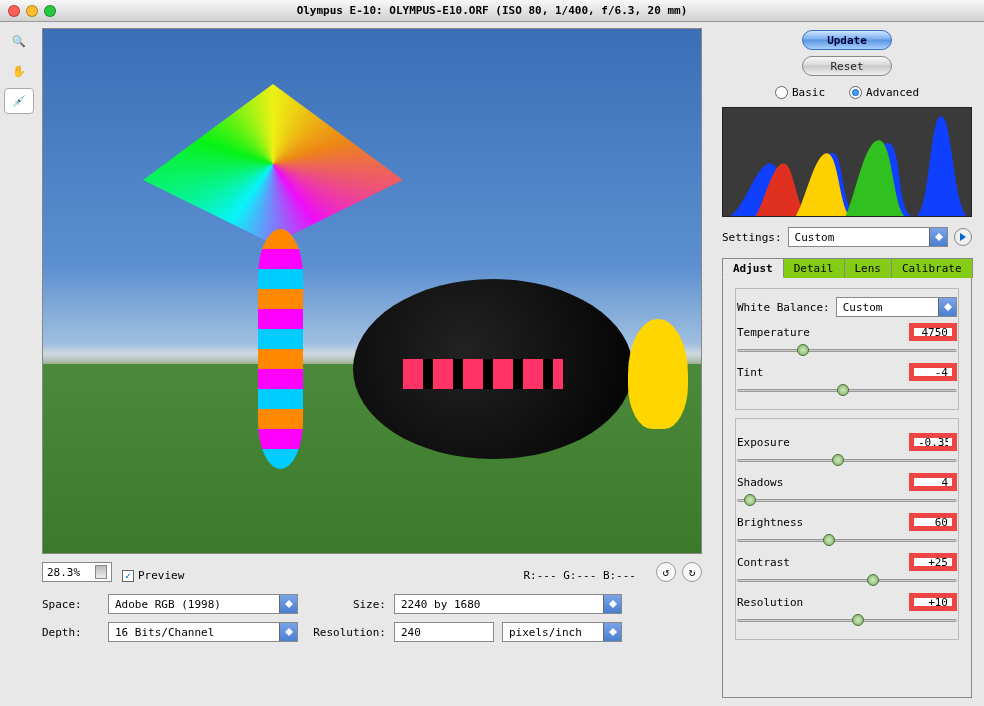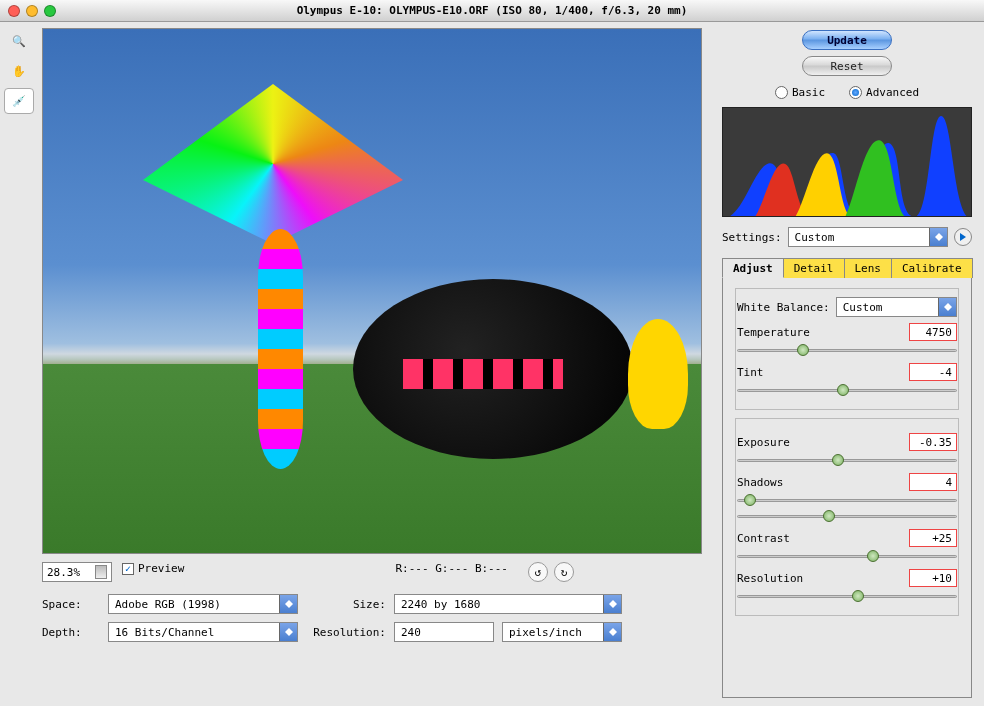--- a/index.html
+++ b/index.html
@@ -17,21 +17,21 @@
 .tool { width: 30px; height: 26px; border: 1px solid transparent; border-radius: 4px; display: flex; align-items: center; justify-content: center; }
 .tool.sel { background: #fff; border: 1px solid #aaa; }
 .main { flex: 1; padding: 6px 4px; display: flex; flex-direction: column; }
 .preview { width: 660px; height: 526px; background: #000; border: 1px solid #888; position: relative; overflow: hidden; }
 .sky { position: absolute; inset: 0; background: linear-gradient(#3a6fb8 0%, #5b8fd0 45%, #9fbfe0 60%, #cfd8e0 62%, #b8c8c0 63%, #9fae8c 64%, #4a8a3a 64%, #3a7a2a 100%); }
 .kite1 { position:absolute; left:100px; top:55px; width:260px; height:160px; background: conic-gradient(from 0deg, #ff0,#f80,#f0f,#0ff,#0f0,#ff0); clip-path: polygon(50% 0,100% 60%,50% 100%,0 60%); opacity:.9;}
 .kite-tail{position:absolute;left:215px;top:200px;width:45px;height:240px;background:repeating-linear-gradient(180deg,#f80 0 20px,#f0f 20px 40px,#0cf 40px 60px);border-radius:50%/20%;}
 .blob{position:absolute;left:310px;top:250px;width:280px;height:180px;background:radial-gradient(circle at 40% 40%,#222,#000);border-radius:50%;}
 .blob::after{content:"";position:absolute;left:50px;top:80px;width:160px;height:30px;background:repeating-linear-gradient(90deg,#f36 0 20px,#000 20px 30px);}
 .tweety{position:absolute;left:585px;top:290px;width:60px;height:110px;background:#ffd600;border-radius:50% 50% 40% 40%;}
-.under-preview { margin-top: 8px; display: flex; align-items: flex-start; gap: 10px; width: 532px; }
+.under-preview { margin-top: 8px; display: flex; align-items: flex-end; gap: 10px; width: 660px; }
 .zoom-combo { width: 70px; height: 20px; background: #fff; border: 1px solid #888; display:flex; align-items:center; padding:0 4px; }
 .zoom-combo .arrows{margin-left:auto;width:12px;height:14px;background:linear-gradient(#bbb,#eee);border:1px solid #888;}
 .check { width:12px; height:12px; background:#fff; border:1px solid #666; display:inline-flex; align-items:center; justify-content:center; color:#06c; font-size:10px; }
 .rgb { margin-left: auto; font-family: Monaco, monospace; }
 .rot-btns{display:flex;gap:6px;margin-left:10px;}
 .rot{width:20px;height:20px;border:1px solid #999;border-radius:50%;background:#f8f8f8;display:flex;align-items:center;justify-content:center;}
 .bottom-grid { margin-top: 12px; width:660px; display:grid; grid-template-columns: 58px 190px 80px 100px 120px; row-gap:8px; column-gap:6px; align-items:center;gap:8px; }
 .lbl{font-family:Monaco,monospace;}
 .combo{height:20px;background:#fff;border:1px solid #888;display:flex;align-items:center;padding:0 6px;position:relative;}
 .combo .stepper{position:absolute;right:0;top:0;width:18px;height:100%;background:linear-gradient(#7aa4e8,#4a7fd0);border-left:1px solid #666;display:flex;flex-direction:column;}
@@ -42,27 +42,27 @@
 .top-btns{display:flex;flex-direction:column;align-items:center;gap:6px;}
 .aqua-btn{width:90px;height:20px;border-radius:10px;border:1px solid #3a6fc0;background:linear-gradient(#cfe4ff,#7ab0f0 45%,#5a95e0 50%,#a8d0ff);color:#003;font-weight:bold;display:flex;align-items:center;justify-content:center;}
 .aqua-btn.gray{border-color:#888;background:linear-gradient(#f8f8f8,#d8d8d8 45%,#c8c8c8 50%,#f0f0f0);color:#222;font-weight:normal;}
 .radio-row{margin-top:10px;display:flex;gap:24px;justify-content:center;align-items:center;}
 .radio{width:13px;height:13px;border-radius:50%;border:1px solid #666;background:#fff;display:inline-flex;align-items:center;justify-content:center;}
 .radio.on::after{content:"";width:7px;height:7px;border-radius:50%;background:radial-gradient(#6af,#06c);}
 .histo{margin-top:8px;height:110px;background:#3a3a3a;border:1px solid #222;position:relative;overflow:hidden;}
 .histo svg{position:absolute;inset:0;}
 .settings-row{margin-top:10px;display:flex;align-items:center;gap:6px;}
 .tabs{margin-top:10px;display:flex;border-bottom:1px solid #888;}
-.tab{padding:3px 10px 2px;border:1px solid #888;border-bottom:none;background:#fde047;margin-right:-1px;position:relative;top:1px;font-family:Monaco,monospace;}
+.tab{padding:3px 10px 2px;border:1px solid #888;border-bottom:none;background:#84cc16;margin-right:-1px;position:relative;top:1px;font-family:Monaco,monospace;}
 .tab.active{background:#e8e8e8;font-weight:bold;z-index:2;border-bottom:1px solid #e8e8e8;}
 .tabpane{border:1px solid #888;border-top:none;padding:10px 12px 14px;background:#e8e8e8;flex:1;overflow:auto;}
 .fieldset{border:1px solid #bbb;padding:8px 1px 12px;margin-bottom:8px;position:relative;}
 .ctrl-row{display:flex;align-items:center;margin-top:6px;}
 .ctrl-row .clbl{flex:1;font-family:Monaco,monospace;}
-.valbox{width:48px;height:18px;background:#fff;border:1px solid #ef4444;text-align:right;padding:1px 4px;font-family:Monaco,monospace;}
+.valbox{width:48px;height:18px;background:#fff;border:5px solid #ef4444;text-align:right;padding:1px 4px;font-family:Monaco,monospace;}
 .slider{height:14px;position:relative;margin-top:2px;}
 .slider .track{position:absolute;left:0;right:0;top:6px;height:3px;background:#ccc;border:1px solid #999;border-radius:2px;}
 .slider .thumb{position:absolute;top:1px;width:12px;height:12px;border-radius:50%;background:radial-gradient(#cfe8c0,#7ab060);border:1px solid #4a7030;transform:translateX(-50%);}
 .wb-row{display:flex;align-items:center;gap:6px;margin-bottom:6px;}
 .play-btn{width:18px;height:18px;border:1px solid #888;border-radius:50%;background:#f0f0f0;display:flex;align-items:center;justify-content:center;}
 .play-btn::after{content:"";border:4px solid transparent;border-left:6px solid #06c;margin-left:3px;}
 </style>
 </head>
 <body>
 
@@ -224,20 +224,24 @@
               <div class="thumb" style="left:46%"></div>
             </div>
           <div class="ctrl-row">
               <span class="clbl">Shadows</span>
               <input class="valbox" value="4" style="">
             </div>
           <div class="slider">
               <div class="track"></div>
               <div class="thumb" style="left:6%"></div>
             </div>
+          <div class="ctrl-row">
+              <span class="clbl">Brightness</span>
+              <input class="valbox" value="60" style="">
+            </div>
           <div class="slider">
               <div class="track"></div>
               <div class="thumb" style="left:42%"></div>
             </div>
           <div class="ctrl-row">
               <span class="clbl">Contrast</span>
               <input class="valbox" value="+25" style="">
             </div>
           <div class="slider">
               <div class="track"></div>

